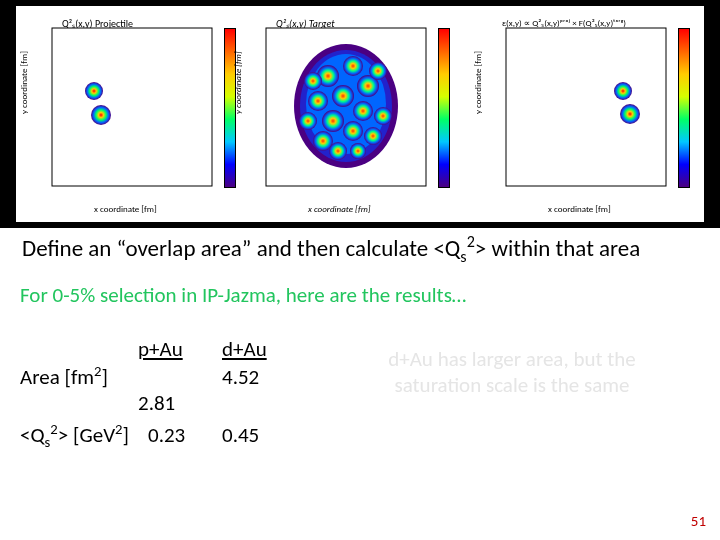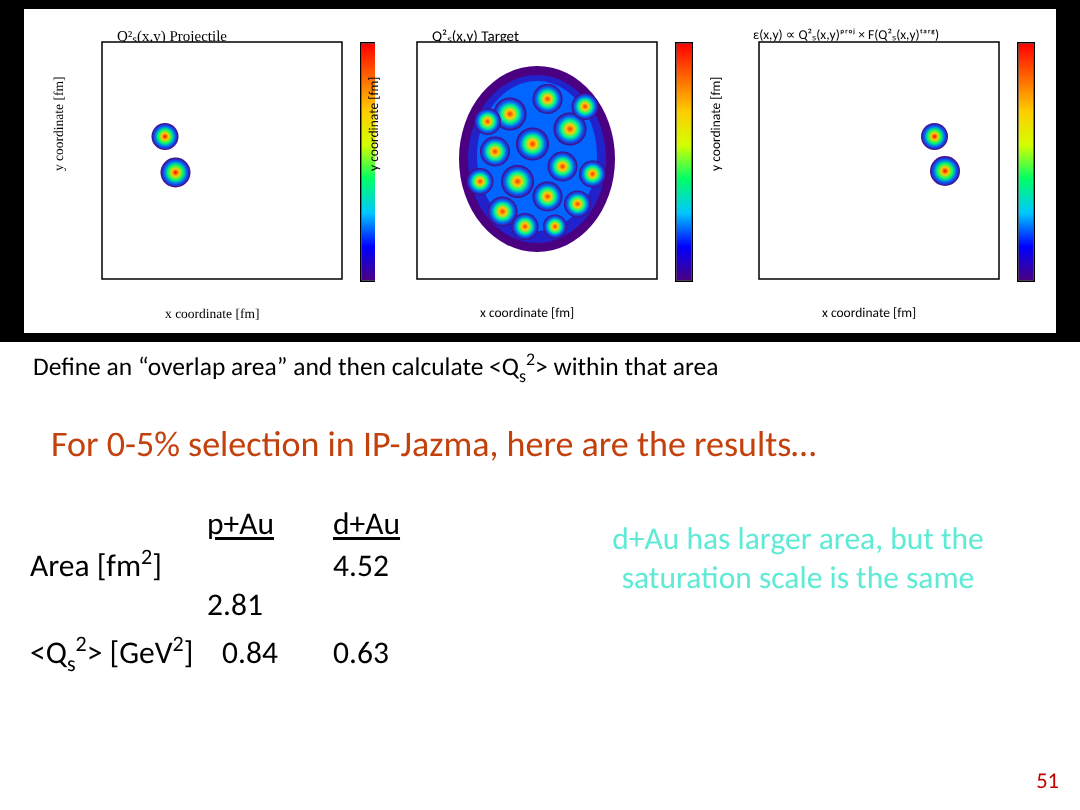--- a/index.html
+++ b/index.html
@@ -3,65 +3,65 @@
 <meta charset="utf-8">
 <style>
   html, body { margin:0; padding:0; width:720px; height:540px; background:#000; font-family:Calibri, Arial, sans-serif; color:#000; overflow:hidden; }
   .panels-bg { position:absolute; left:16px; top:6px; width:688px; height:216px; background:#fff; }
   .panel { position:absolute; top:10px; height:196px; background:#fff; }
   .panel svg { position:absolute; left:0; top:0; }
   .axis-label-y { position:absolute; left:-6px; top:98px; transform:rotate(-90deg); transform-origin:left top; font-size:9px; color:#000; }
   .axis-label-x { position:absolute; bottom:-2px; left:70px; font-size:9px; color:#000; }
   .panel-title { position:absolute; top:0px; left:38px; font-size:10px; color:#000; }
   .zbar { position:absolute; right:6px; top:12px; width:10px; height:158px; border:1px solid #000; }
-  .text-row1 { position:absolute; left:18px; top:232px; font-size:17px; color:#000; background:transparent; width:684px; height:28px; background-color:#fff; padding:2px 0 2px 4px; box-sizing:border-box;}
+  .text-row1 { position:absolute; left:18px; top:232px; font-size:23px; color:#000; background:transparent; width:684px; height:28px; background-color:#fff; padding:2px 0 2px 4px; box-sizing:border-box;}
   .whitebar { position:absolute; left:0; top:228px; width:720px; height:312px; background:#fff; }
-  .text-row2 { position:absolute; left:34px; top:282px; font-size:24px; color:#c2410c; }
+  .text-row2 { position:absolute; left:20px; top:282px; font-size:21px; color:#22c55e; }
   .table-box { position:absolute; left:14px; top:328px; width:280px; height:140px; background:#fff; font-size:21px; }
   .table-row { position:absolute; width:100%; }
   .hdr1 { left:124px; top:8px; text-decoration:underline; }
   .hdr2 { left:208px; top:8px; text-decoration:underline; }
   .lbl1 { left:6px; top:36px; }
   .val11 { left:124px; top:36px;margin-top:26px; }
   .val12 { left:208px; top:36px; }
   .lbl2 { left:6px; top:94px; white-space:nowrap;}
   .val21 { left:134px; top:94px; }
   .val22 { left:208px; top:94px; }
-  .note { position:absolute; left:352px; top:346px; width:360px; text-align:center; font-size:21px; color:#5eead4; line-height:1.25; }
+  .note { position:absolute; left:332px; top:346px; width:360px; text-align:center; font-size:21px; color:#e5e5e5; line-height:1.25; }
   .pagenum { position:absolute; right:14px; bottom:10px; font-size:15px; color:#c00000; }
   sup, sub { font-size:0.7em; line-height:0; }
 </style>
 </head>
 <body>
 
 <div class="whitebar"></div>
 
 <div class="panels-bg">
 
-  <div class="panel" style="left:24px; width:218px;font-family:Liberation Serif, serif;">
+  <div class="panel" style="left:8px; width:218px;">
     <div class="panel-title">Q²ₛ(x,y) Projectile</div>
     <div class="axis-label-y">y coordinate [fm]</div>
     <div class="axis-label-x">x coordinate [fm]</div>
     <svg width="218" height="196">
       <rect x="28" y="12" width="160" height="158" fill="#fff" stroke="#000" stroke-width="1"></rect>
 
       <radialGradient id="g1">
           <stop offset="0%" stop-color="#ff0000"></stop>
           <stop offset="25%" stop-color="#ffcc00"></stop>
           <stop offset="50%" stop-color="#00ff66"></stop>
           <stop offset="75%" stop-color="#0066ff"></stop>
           <stop offset="100%" stop-color="#4b0082"></stop>
         </radialGradient>
       <circle cx="70" cy="75" r="9" fill="url(#g1)"></circle>
       <circle cx="77" cy="99" r="10" fill="url(#g1)"></circle>
     </svg>
     <div class="zbar" style="background:linear-gradient(to top,#4b0082,#0000ff,#00c8ff,#00ff66,#d4ff00,#ffcc00,#ff6600,#ff0000);"></div>
   </div>
 
-  <div class="panel" style="left:234px; width:218px;">
+  <div class="panel" style="left:222px; width:218px;font-style:italic;">
     <div class="panel-title">Q²ₛ(x,y) Target</div>
     <div class="axis-label-y">y coordinate [fm]</div>
     <div class="axis-label-x">x coordinate [fm]</div>
     <svg width="218" height="196">
       <rect x="28" y="12" width="160" height="158" fill="#fff" stroke="#000" stroke-width="1"></rect>
       <radialGradient id="g2">
           <stop offset="0%" stop-color="#ff3300"></stop>
           <stop offset="25%" stop-color="#ffcc00"></stop>
           <stop offset="50%" stop-color="#00ff88"></stop>
           <stop offset="75%" stop-color="#0066ff"></stop>
@@ -124,22 +124,22 @@
 
   <div class="table-row lbl1" style="position:absolute;">
     <span>Area [fm</span><sup>2</sup><span>]</span>
   </div>
   <div class="table-row val11" style="position:absolute;">2.81</div>
   <div class="table-row val12" style="position:absolute;">4.52</div>
 
   <div class="table-row lbl2" style="position:absolute;">
     <span>&lt;Q</span><sub>s</sub><sup>2</sup><span>&gt; [GeV</span><sup>2</sup><span>]</span>
   </div>
-  <div class="table-row val21" style="position:absolute;">0.84</div>
-  <div class="table-row val22" style="position:absolute;">0.63</div>
+  <div class="table-row val21" style="position:absolute;">0.23</div>
+  <div class="table-row val22" style="position:absolute;">0.45</div>
 </div>
 
 <div class="note">
   <span>d+Au has larger area, but the</span><br>
   <span>saturation scale is the same</span>
 </div>
 
 <div class="pagenum">51</div>
 
 </body></html>

